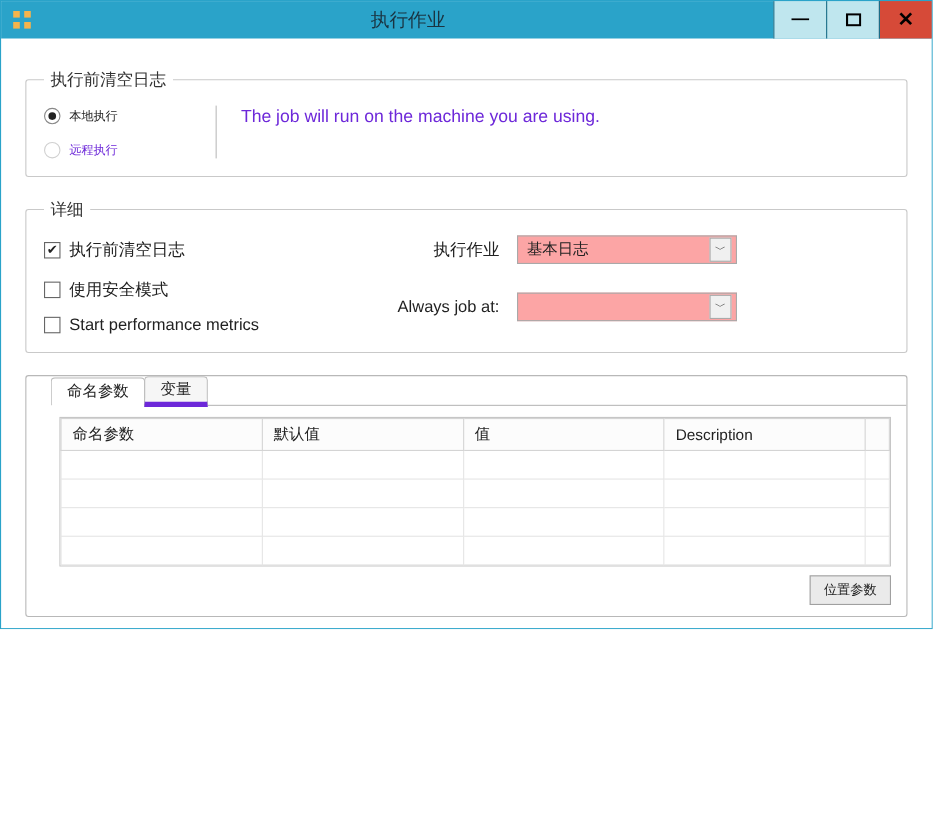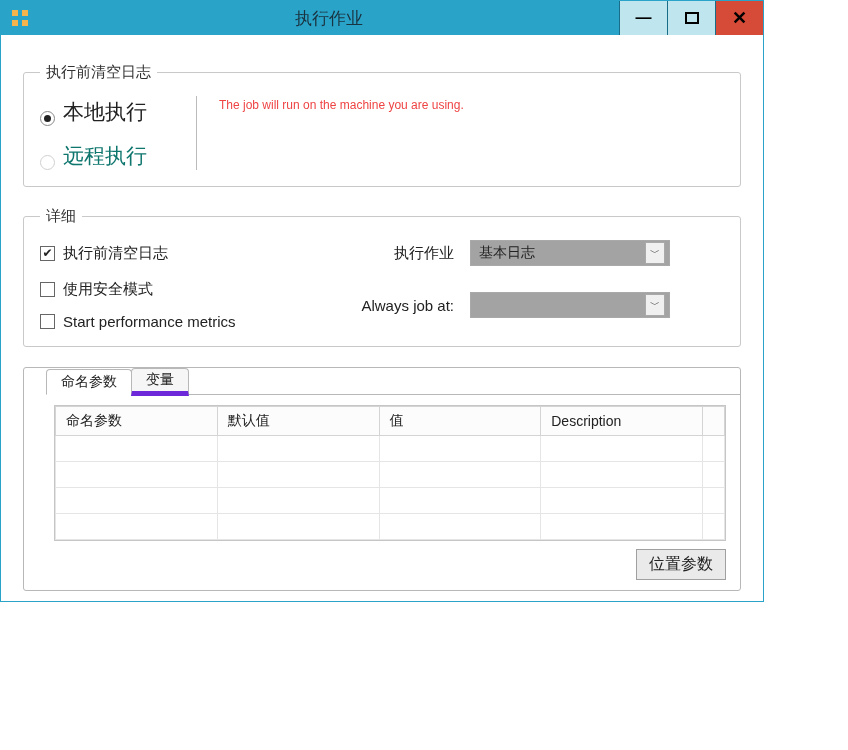--- a/index.html
+++ b/index.html
@@ -6,21 +6,21 @@
   html, body { margin: 0; padding: 0; }
   body {
     font-family: "Microsoft YaHei", "Segoe UI", Tahoma, sans-serif;
     font-size: 14px;
     color: #222;
     background: #fff;
     width: 848px;
   }
   .window {
     border: 1px solid #2aa3c9;
-    width: 764px;
+    width: 848px;
     background: #fff;
   }
   .titlebar {
     height: 34px;
     background: #2aa3c9;
     display: flex;
     align-items: center;
     color: #1a3340;
   }
   .titlebar .app-icon {
@@ -81,23 +81,23 @@
     display: flex;
     flex-direction: column;
     gap: 16px;
     min-width: 130px;
     padding-top: 2px;
   }
   .radio-line {
     display: flex;
     align-items: flex-end;
     gap: 8px;
-    font-size: 21px;
-  }
-  .radio-line.disabled { color: #0f766e; font-family: Liberation Mono, monospace; }
+    font-size: 11px;
+  }
+  .radio-line.disabled { color: #6d28d9; font-family: Liberation Mono, monospace; }
   .fake-radio {
     width: 15px; height: 15px;
     border: 1px solid #888;
     border-radius: 50%;
     display: inline-flex;
     justify-content: center;
     align-items: center;
     background: #fff;
   }
   .radio-line.disabled .fake-radio { border-color: #d0d0d0; }
@@ -105,21 +105,21 @@
     content:"";
     width: 7px; height: 7px;
     background: #222;
     border-radius: 50%;
   }
   .exec-desc-wrap {
     border-left: 1px solid #bbb;
     padding: 2px 0 26px 22px;
     flex: 1;
   }
-  .exec-desc { font-size: 12px; color: #ef4444; }
+  .exec-desc { font-size: 16px; color: #6d28d9; }
   .detail-grid {
     display: grid;
     grid-template-columns: 300px 110px 200px;
     row-gap: 14px;
     column-gap: 10px;
     align-items: center;
   }
   .chk-line {
     display: flex;
     align-items: center;
@@ -135,21 +135,21 @@
     align-items: center;
     font-size: 12px;
     line-height: 1;
     color: #222;
   }
   .fake-chk.checked::after { content: "✔"; }
   .lbl-right { text-align: right; font-size: 15px; padding-right: 6px; }
   .combo {
     height: 26px;
     border: 1px solid #a9a9a9;
-    background: #a3a3a3;
+    background: #fca5a5;
     display: flex;
     align-items: center;
     padding: 0 4px 0 8px;
     position: relative;
     font-size: 14px;
   }
   .combo .combo-text { flex:1; overflow:hidden; white-space:nowrap; }
   .combo .combo-btn {
     width: 20px; height: 22px;
     border: 1px solid #a9a9a9;
@@ -223,21 +223,21 @@
   }
   .btn-row {
     display: flex;
     justify-content: flex-end;
     padding: 0 14px;
   }
   .std-btn {
     border: 1px solid #a0a0a0;
     background: #eaeaea;
     padding: 4px 12px;
-    font-size: 16px;
+    font-size: 12px;
   }
   .footer-chk {
     margin: 14px 0 0 4px;
   }
 </style>
 </head>
 <body>
 
 <div class="window">
 

